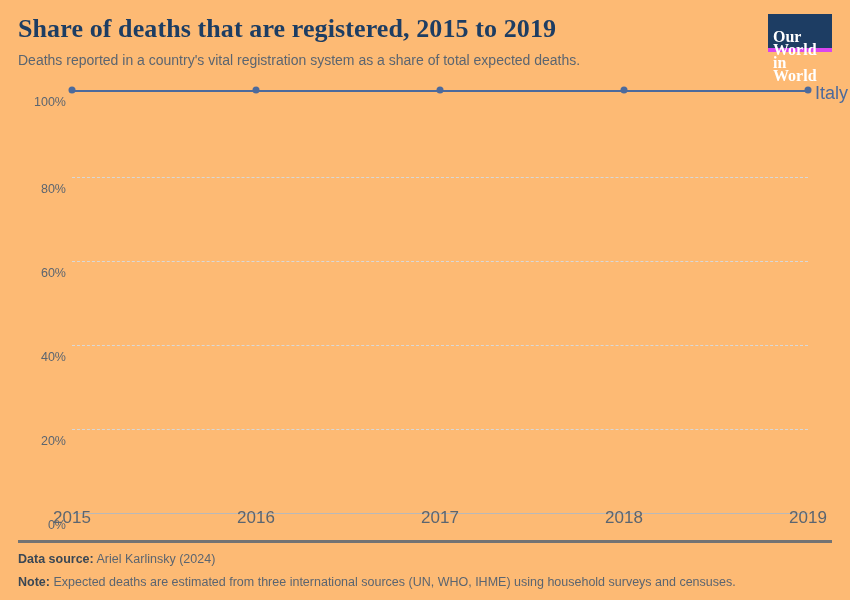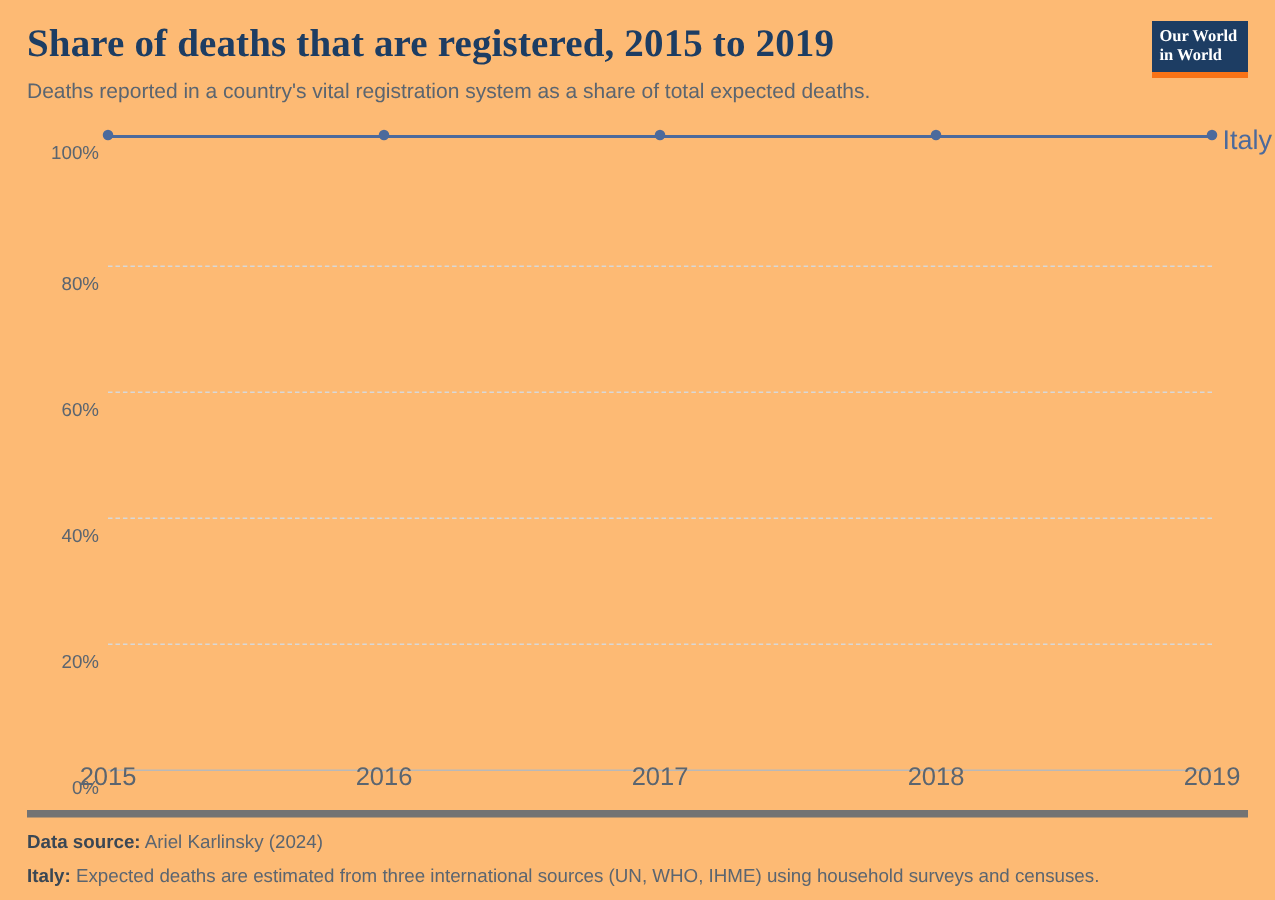--- a/index.html
+++ b/index.html
@@ -49,24 +49,24 @@
   #owid-logo {
     position: absolute;
     right: 18px;
     top: 14px;
     width: 64px;
     height: 38px;
     background: #1d3d63;
     color: #ffffff;
     font-family: "Liberation Serif", serif;
     font-weight: 700;
-    font-size: 11px;
+    font-size: 16px;
     line-height: 13px;
-    padding: 4px 5px 0 5px;
-    border-bottom: 4px solid #f97316;
+    padding: 16px 5px 0 5px;
+    border-bottom: 4px solid #d946ef;
   }
   #owid-logo .l2 { display: block; }
 
   
   #plot {
     position: absolute;
     left: 18px;
     top: 80px;
     width: 814px;
     height: 450px;
@@ -122,21 +122,21 @@
     color: #4c6a9c;
     white-space: nowrap;
   }
 
   
   #footer {
     position: absolute;
     left: 18px;
     top: 540px;
     width: 814px;
-    border-top: 5px solid #737373;
+    border-top: 3px solid #737373;
     padding-top: 8px;
     font-size: 12.5px;
     color: #5b6570;
     line-height: 17px;
   }
   #footer-row1 {
     position: relative;
     height: 18px;
   }
   #source-line { position: absolute; left: 0; top: 0; }
@@ -198,17 +198,17 @@
 
   </div>
 
   <div id="footer">
     <div id="footer-row1">
       <div id="source-line">
         <b>Data source:</b><span> Ariel Karlinsky (2024)</span>
       </div>
     </div>
     <div id="note-line">
-      <b>Italy:</b><span> Expected deaths are estimated from three international sources (UN, WHO, IHME) using household surveys and censuses.</span>
+      <b>Note:</b><span> Expected deaths are estimated from three international sources (UN, WHO, IHME) using household surveys and censuses.</span>
     </div>
   </div>
 
 </div>
 
 </body></html>

